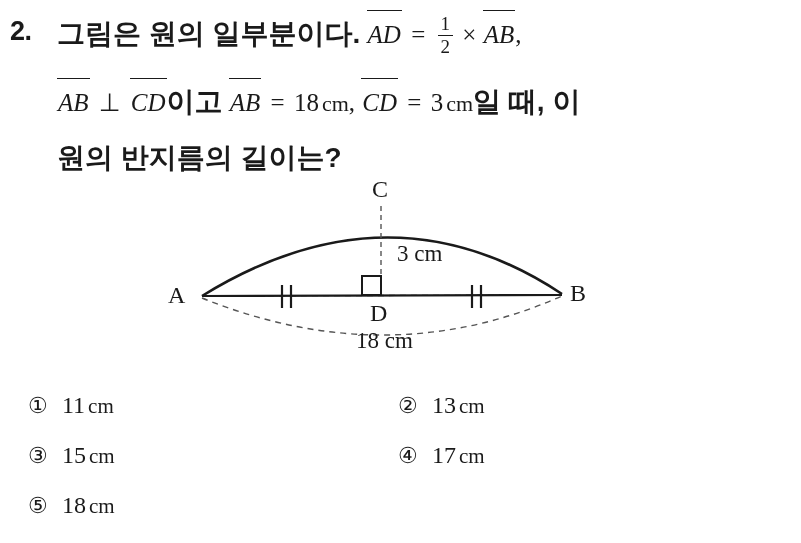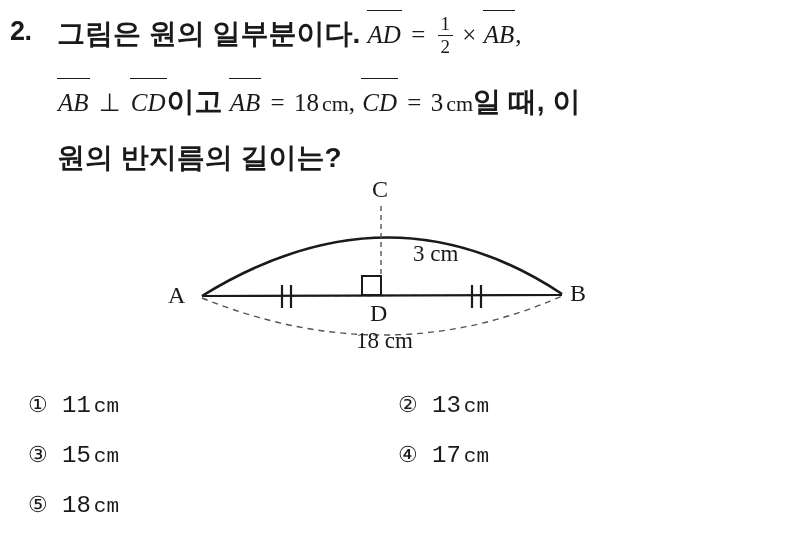--- a/index.html
+++ b/index.html
@@ -145,21 +145,21 @@
     align-items: baseline;
     width: 370px;
     font-size: 24px;
   }
   .choice .marker {
     font-size: 22px;
     width: 34px;
     display: inline-block;
   }
   .choice .val {
-    font-family: Liberation Mono, monospace;
+    font-family: Liberation Serif, serif;
     font-size: 24px;
   }
   .choice .val .u { font-size: 21px; padding-left: 3px; }
 </style>
 </head>
 <body>
 
 <div class="qnum">2.</div>
 
 <div class="stem">
@@ -210,21 +210,21 @@
     <line x1="141" y1="97" x2="141" y2="120" stroke="#1a1a1a" stroke-width="2.2"></line>
 
     <line x1="322" y1="97" x2="322" y2="120" stroke="#1a1a1a" stroke-width="2.2"></line>
     <line x1="331" y1="97" x2="331" y2="120" stroke="#1a1a1a" stroke-width="2.2"></line>
   </svg>
 
   <span class="fig-label" style="left:18px; top:94px;">A</span>
   <span class="fig-label" style="left:420px; top:92px;">B</span>
   <span class="fig-label" style="left:222px; top:-12px;">C</span>
   <span class="fig-label" style="left:220px; top:112px;">D</span>
-  <span class="fig-label" style="left:247px; top:53px; font-size:23px;margin-left:16px;">3 cm</span>
+  <span class="fig-label" style="left:247px; top:53px; font-size:23px;">3 cm</span>
   <span class="fig-label" style="left:206px; top:140px; font-size:23px;">18 cm</span>
 </div>
 
 <div class="choices">
   <div class="choice-row">
     <div class="choice">
       <span class="marker">①</span>
       <span class="val">11</span>
         <span class="val"><span class="u">cm</span></span>
     </div>

